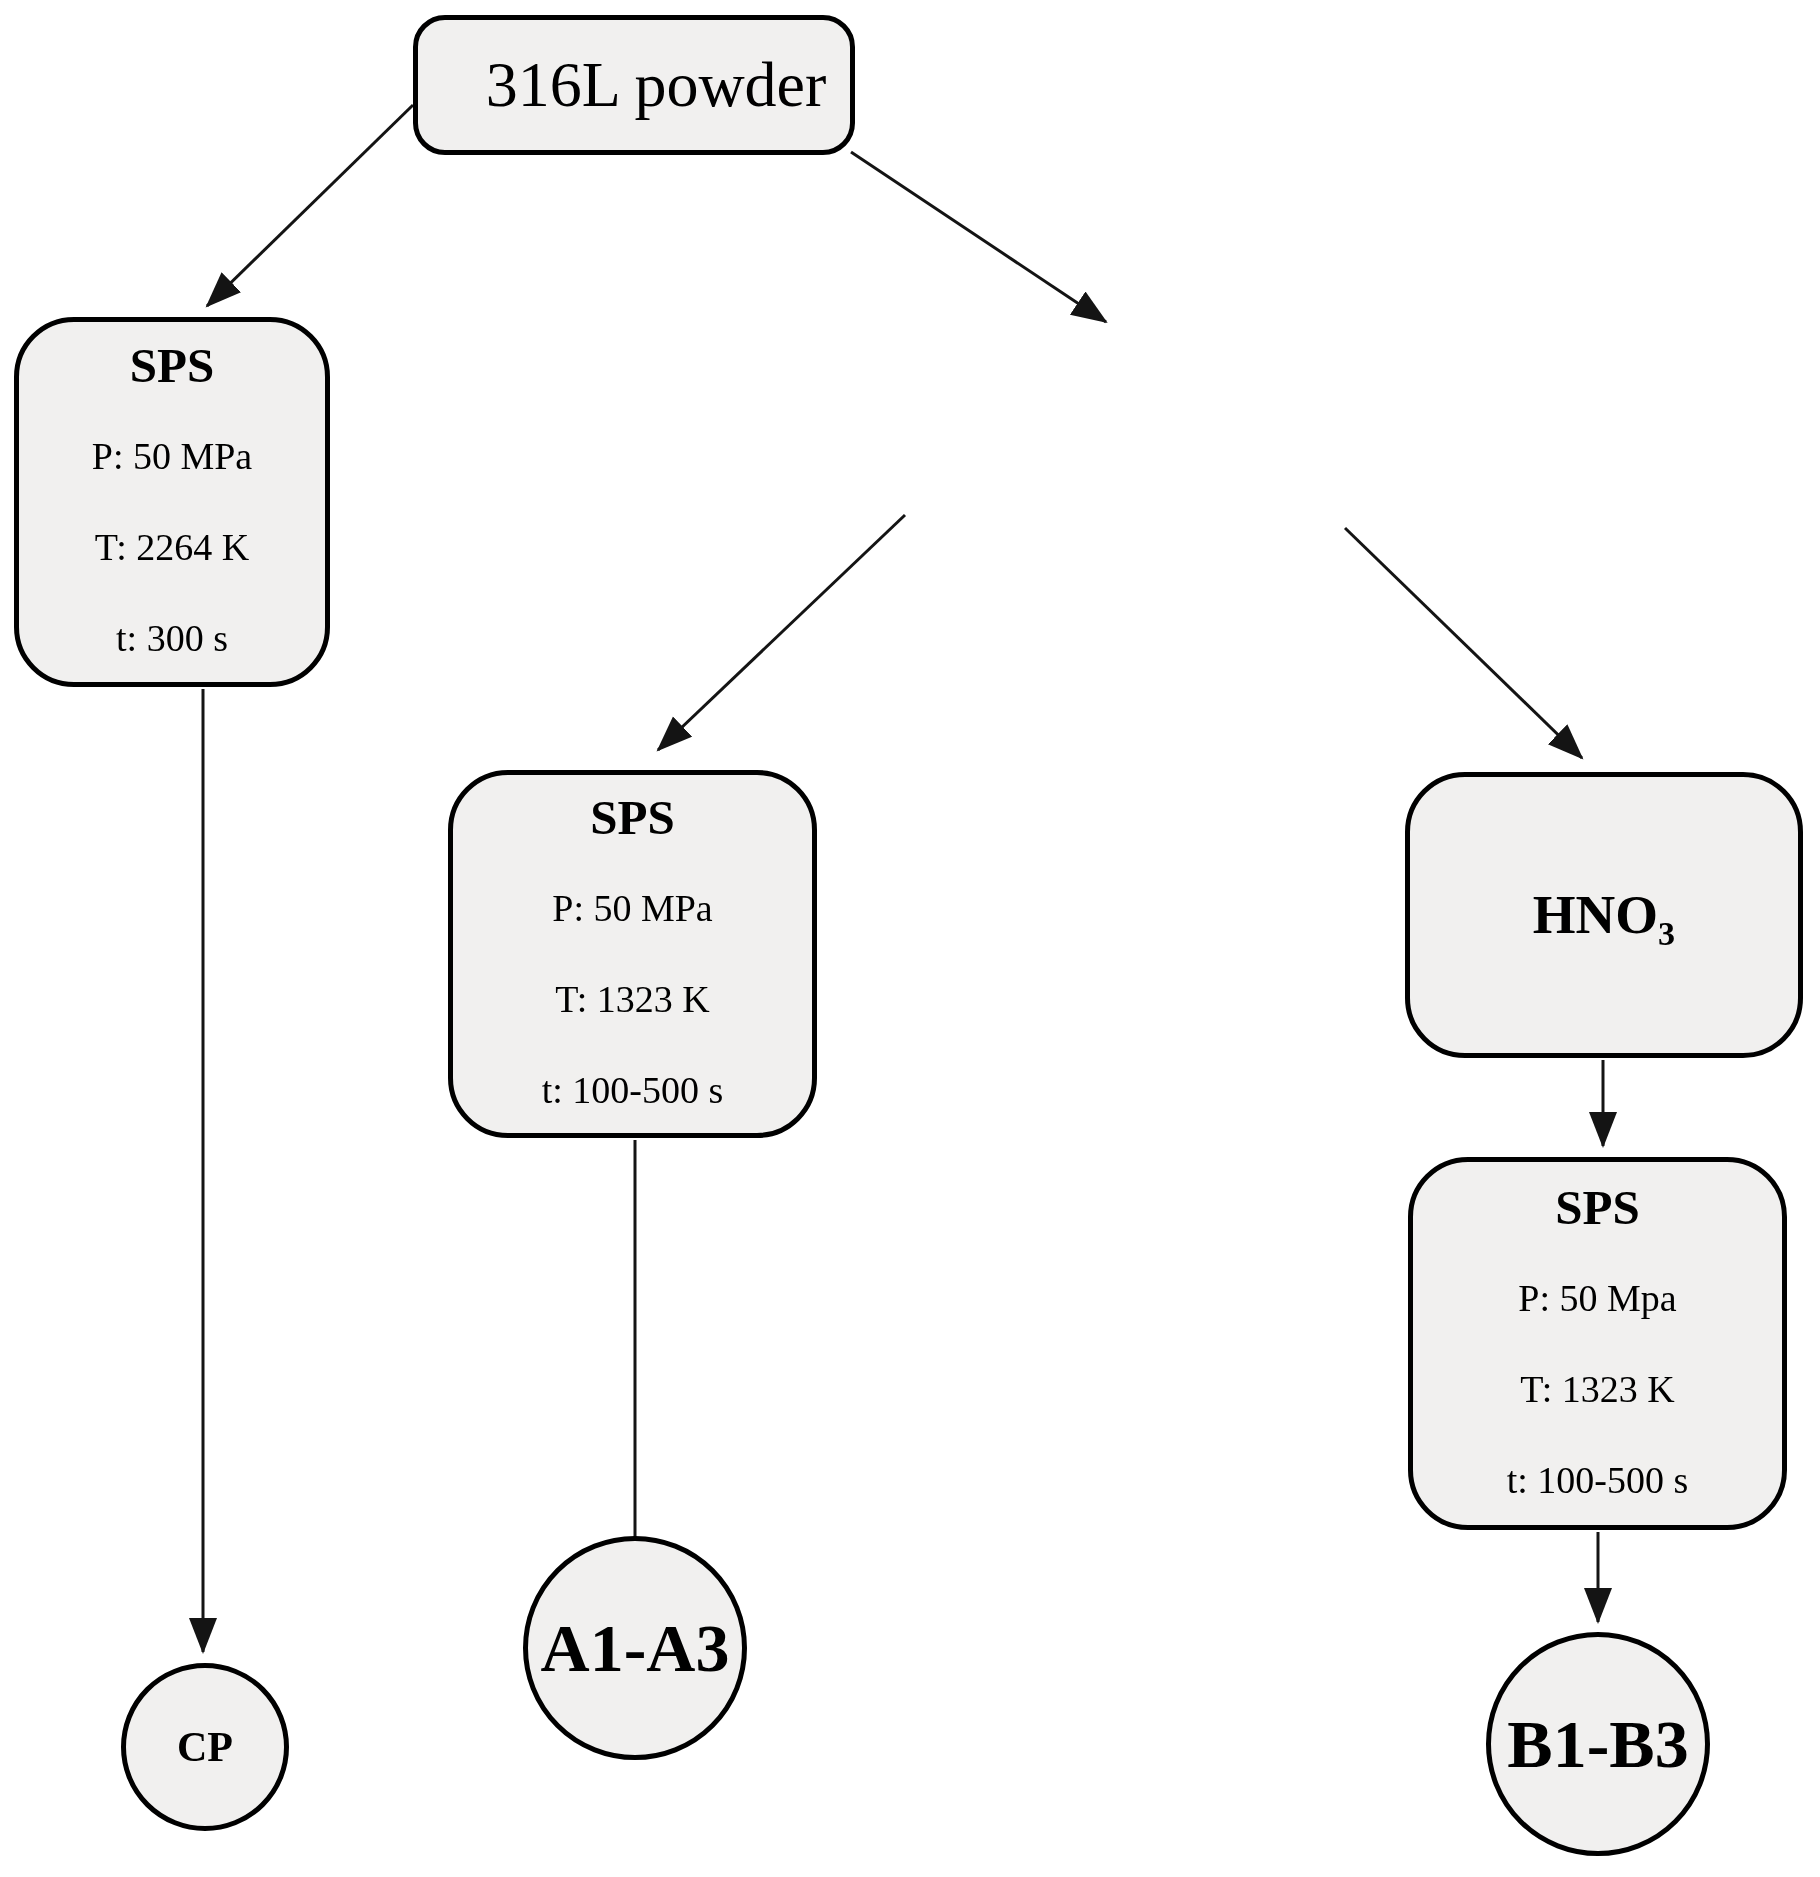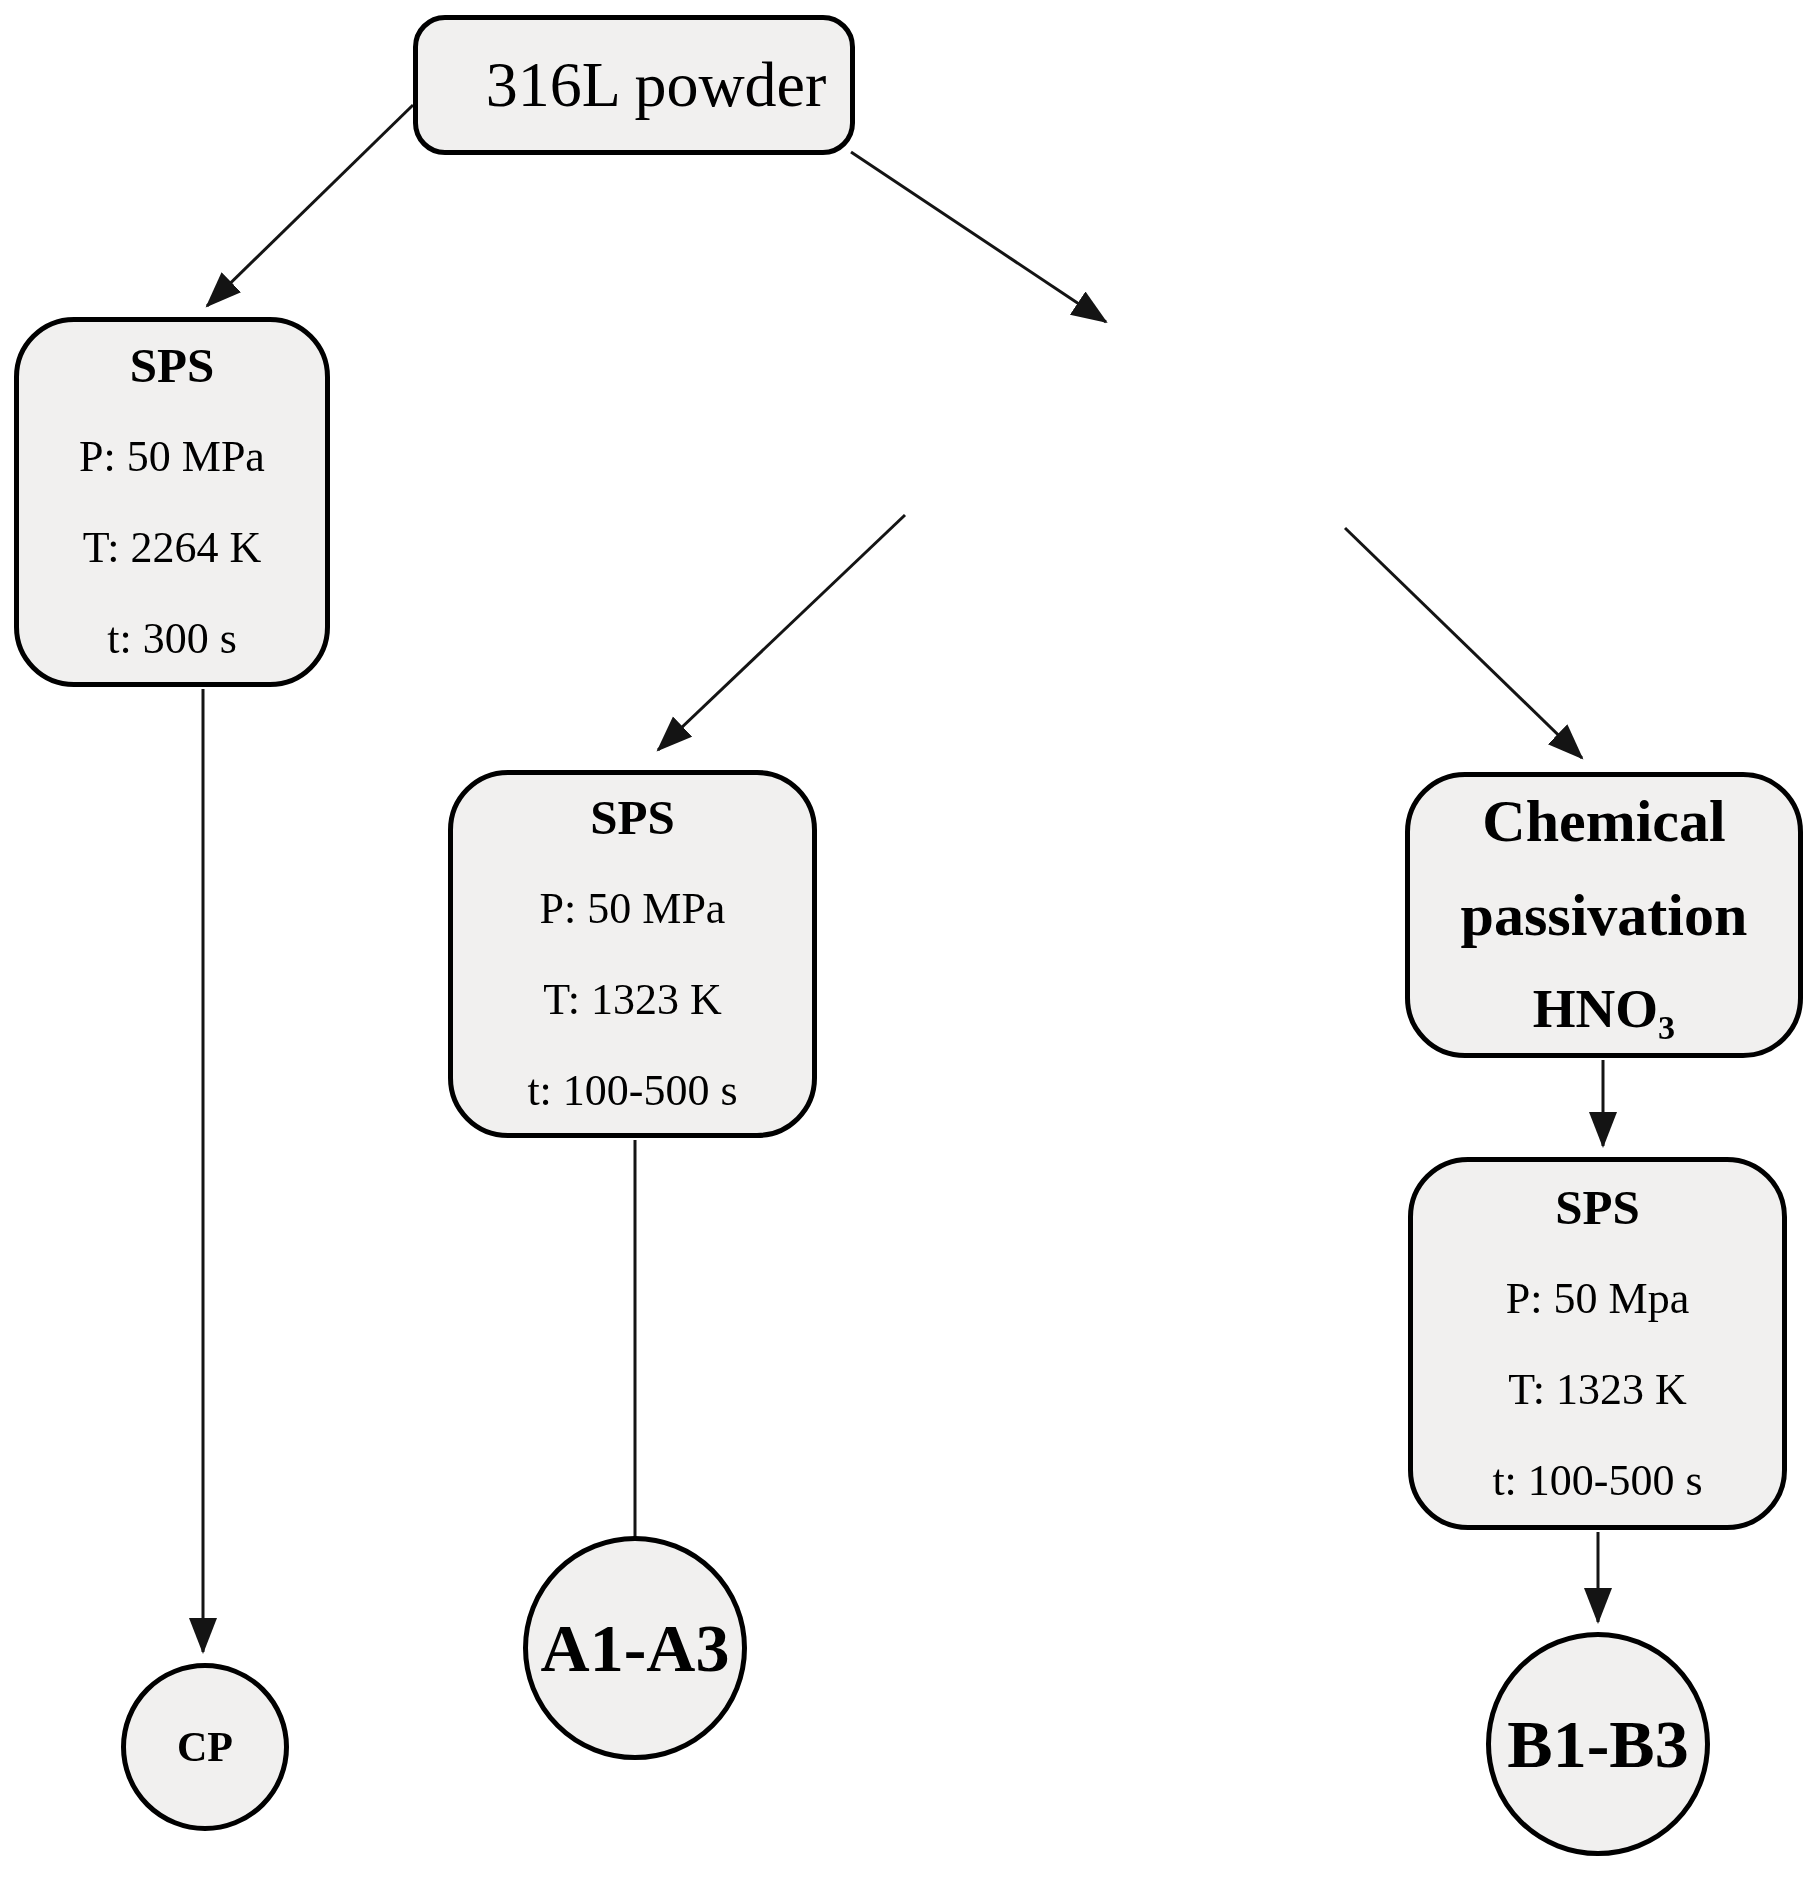--- a/index.html
+++ b/index.html
@@ -29,21 +29,21 @@
     box-sizing: border-box;
     display: flex;
     flex-direction: column;
     align-items: center;
     justify-content: center;
     text-align: center;
   }
   .box { border-radius: 60px; }
   .box-wide { border-radius: 32px; }
   .circle { border-radius: 50%; }
-  .nl { font-size: 44px; line-height: 91px; white-space: nowrap; }
+  .nl { font-size: 38px; line-height: 91px; white-space: nowrap; }
   .title { font-weight: bold; font-size: 49px; }
   .powder-label { font-size: 64px; line-height: 1; white-space: nowrap; }
   .chem-title { font-weight: bold; font-size: 60px; line-height: 94px; padding: 0 14px; }
   .chem-formula { font-size: 55px; line-height: 94px; white-space: nowrap; font-weight: bold; }
   .chem-formula sub { font-size: 0.62em; line-height: 0; }
   .circle-label { font-weight: bold; font-size: 42px; line-height: 1; white-space: nowrap; }
   .circle-label.big { font-size: 68px; }
 </style>
 </head>
 <body>
@@ -79,21 +79,20 @@
 
 
   <div class="node box" style="left:448px; top:770px; width:369px; height:368px;">
     <div class="nl title">SPS</div>
     <div class="nl">P: 50 MPa</div>
     <div class="nl">T: 1323 K</div>
     <div class="nl">t: 100-500 s</div>
   </div>
 
   <div class="node box" style="left:1405px; top:772px; width:398px; height:286px;">
-    <div class="chem-title">Chemical passivation</div>
     <div class="chem-formula"><span>HNO</span><sub>3</sub></div>
   </div>
 
   <div class="node box" style="left:1408px; top:1157px; width:379px; height:373px;">
     <div class="nl title">SPS</div>
     <div class="nl">P: 50 Mpa</div>
     <div class="nl">T: 1323 K</div>
     <div class="nl">t: 100-500 s</div>
   </div>
 

